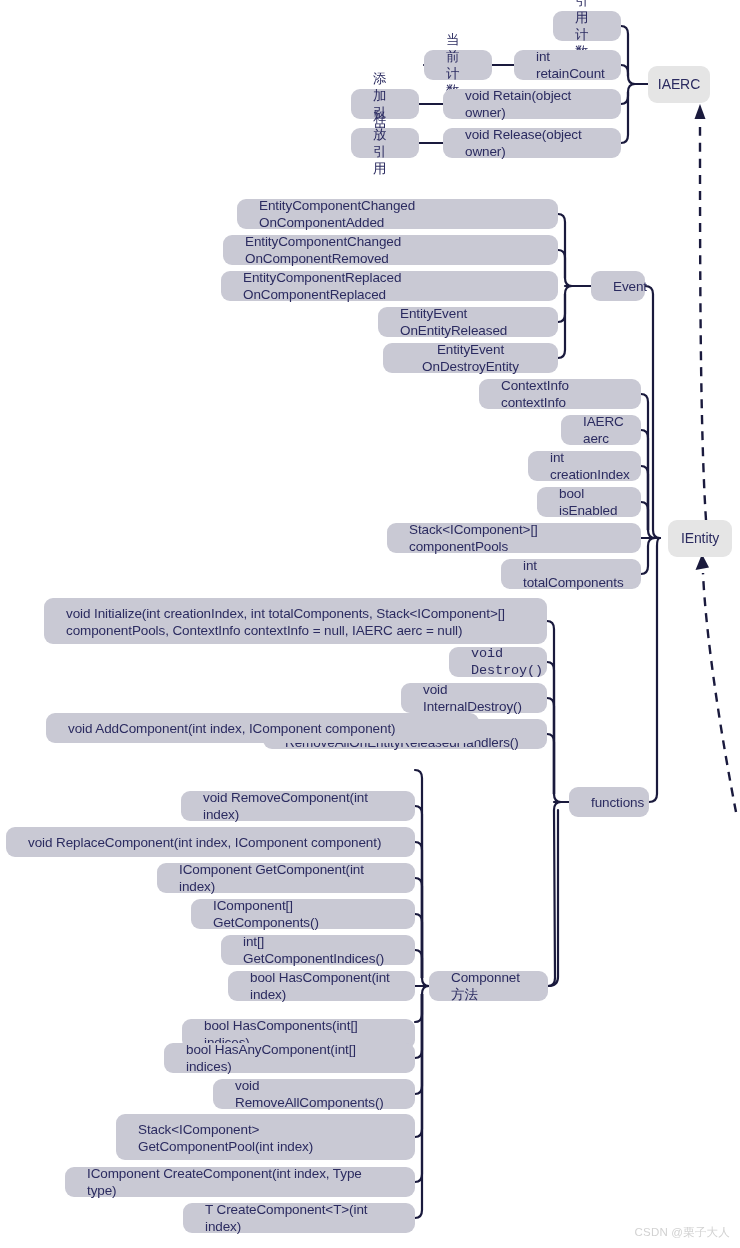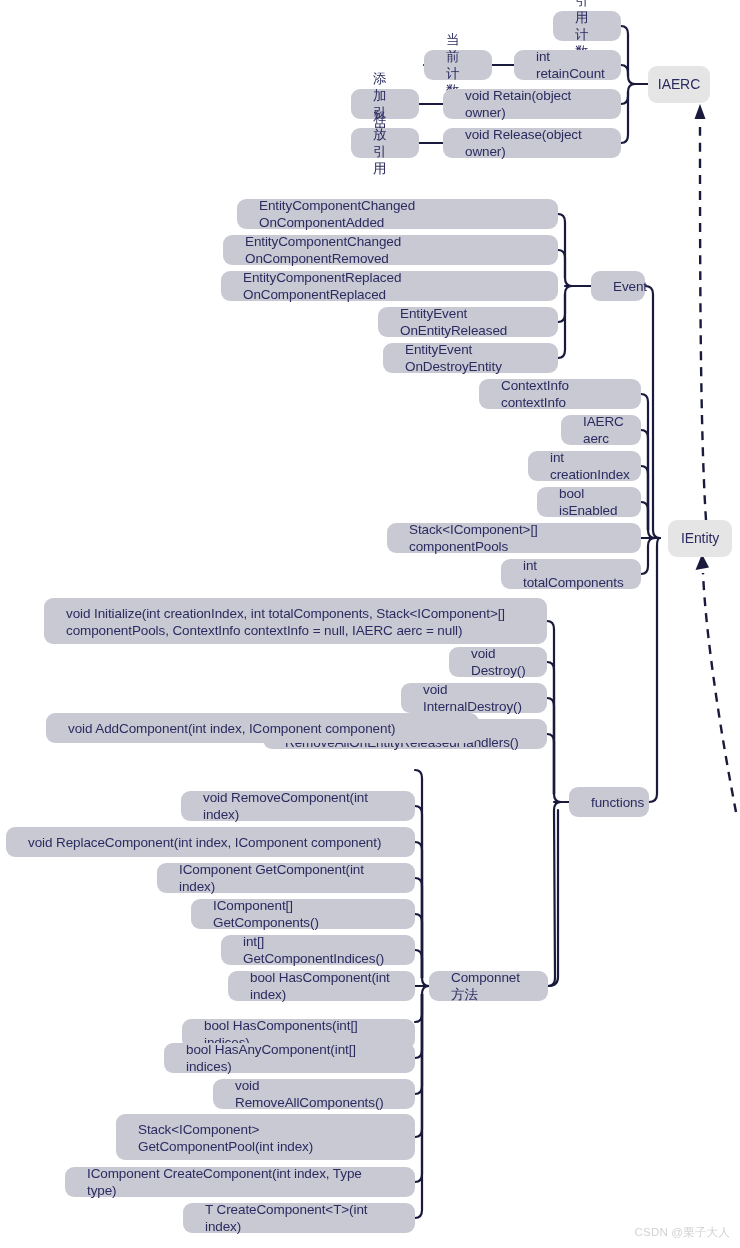--- a/index.html
+++ b/index.html
@@ -169,21 +169,21 @@
   </div>
   <div class="node" style="left:223px; top:235px; width:335px; height:30px;">
     <span>EntityComponentChanged OnComponentRemoved</span>
   </div>
   <div class="node" style="left:221px; top:271px; width:337px; height:30px;">
     <span>EntityComponentReplaced OnComponentReplaced</span>
   </div>
   <div class="node" style="left:378px; top:307px; width:180px; height:30px;">
     <span>EntityEvent OnEntityReleased</span>
   </div>
-  <div class="node" style="left:383px; top:343px; width:175px; height:30px;">
+  <div class="node" style="left:383px; top:343px; width:175px; height:30px;text-align:center;">
     <span>EntityEvent OnDestroyEntity</span>
   </div>
 
   <div class="node group" style="left:591px; top:271px; width:54px; height:30px;">
     <span>Event</span>
   </div>
 
   <div class="node root" style="left:668px; top:520px; width:64px; height:37px;">
     <span>IEntity</span>
   </div>
@@ -203,21 +203,21 @@
   <div class="node" style="left:387px; top:523px; width:254px; height:30px;">
     <span>Stack&lt;IComponent&gt;[] componentPools</span>
   </div>
   <div class="node" style="left:501px; top:559px; width:140px; height:30px;">
     <span>int totalComponents</span>
   </div>
 
   <div class="node wrap" style="left:44px; top:598px; width:503px; height:46px;">
     <span>void Initialize(int creationIndex, int totalComponents, Stack&lt;IComponent&gt;[] componentPools, ContextInfo contextInfo = null, IAERC aerc = null)</span>
   </div>
-  <div class="node" style="left:449px; top:647px; width:98px; height:30px;">
+  <div class="node" style="left:449px; top:647px; width:98px; height:30px;font-family:Liberation Mono, monospace;">
     <span>void Destroy()</span>
   </div>
   <div class="node" style="left:401px; top:683px; width:146px; height:30px;">
     <span>void InternalDestroy()</span>
   </div>
   <div class="node" style="left:263px; top:719px; width:284px; height:30px;">
     <span>void RemoveAllOnEntityReleasedHandlers()</span>
   </div>
 
   <div class="node group" style="left:569px; top:787px; width:80px; height:30px;">

